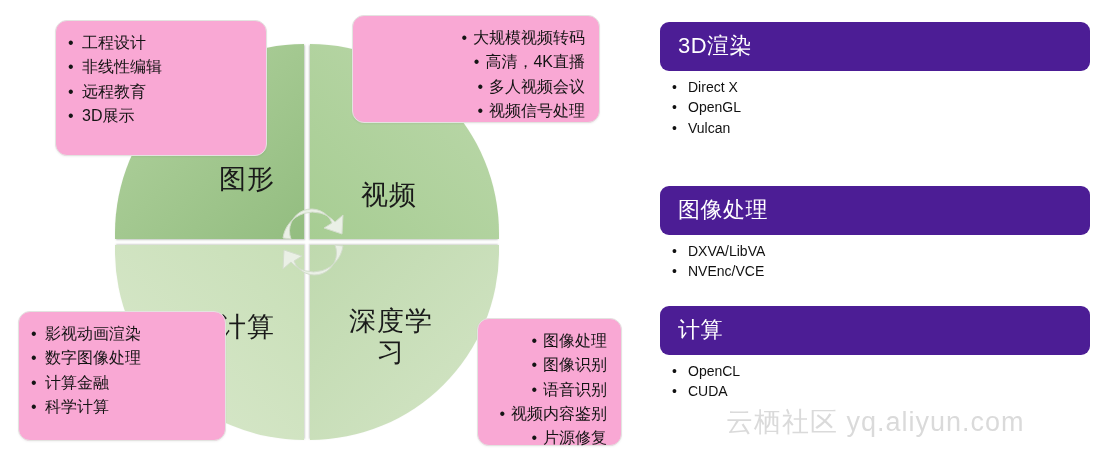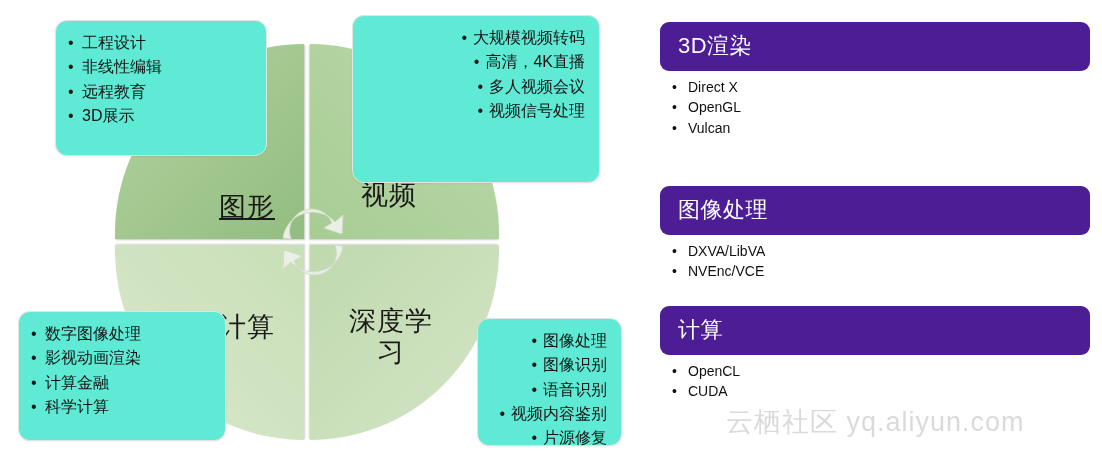--- a/index.html
+++ b/index.html
@@ -65,39 +65,39 @@
 
   .quad-label {
     position: absolute;
     color: #1a1a1a;
     font-size: 27px;
     line-height: 1.14;
     letter-spacing: 1px;
     white-space: pre-line;
     text-align: center;
   }
-  .ql-tl { left: 82px;  top: 148px; width: 100px; text-decoration: underline; }
+  .ql-tl { left: 82px;  top: 120px; width: 100px; }
   .ql-tr { left: 224px; top: 136px; width: 100px; }
   .ql-bl { left: 82px;  top: 268px; width: 100px; }
   .ql-br { left: 216px; top: 262px; width: 120px; text-align: center; }
 
   
   .cycle-arrows {
     position: absolute;
     left: 158px;
     top: 154px;
     width: 80px;
     height: 88px;
     pointer-events: none;
   }
 
   
   .callout {
     position: absolute;
-    background: #5eead4;
+    background: #f9a8d4;
     border: 1px solid #e3e3e0;
     border-radius: 12px;
     box-sizing: border-box;
     padding: 10px 14px;
     box-shadow: 0 1px 2px rgba(0,0,0,0.05);
   }
   .callout ul {
     list-style: none;
     margin: 0;
     padding: 0;
@@ -116,21 +116,21 @@
     color: #141414;
   }
   .callout.right-align { text-align: right; }
   .callout.right-align li::before {
     width: auto;
     margin-right: 6px;
     margin-left: 0;
   }
 
   #callout-graphics { left: 55px;  top: 20px;  width: 212px; height: 136px; z-index: 3; }
-  #callout-video    { left: 352px; top: 15px;  width: 248px; height: 168px; z-index: 3; }
+  #callout-video    { left: 352px; top: 15px;  width: 248px; height: 108px; z-index: 3; }
   #callout-compute  { left: 18px;  top: 311px; width: 208px; height: 130px; z-index: 3; }
   #callout-dl       { left: 477px; top: 318px; width: 145px; height: 128px; z-index: 3; }
 
   
   #right-pane {
     position: absolute;
     left: 660px; top: 0;
     width: 442px; height: 451px;
   }
   .section { position: absolute; left: 0; width: 430px; }
@@ -219,22 +219,22 @@
       <ul>
         <li>大规模视频转码</li>
         <li>高清，4K直播</li>
         <li>多人视频会议</li>
         <li>视频信号处理</li>
       </ul>
     </div>
 
     <div class="callout" id="callout-compute">
       <ul>
+        <li>影视动画渲染</li>
         <li>数字图像处理</li>
-        <li>影视动画渲染</li>
         <li>计算金融</li>
         <li>科学计算</li>
       </ul>
     </div>
 
     <div class="callout right-align" id="callout-dl">
       <ul>
         <li>图像处理</li>
         <li>图像识别</li>
         <li>语音识别</li>

